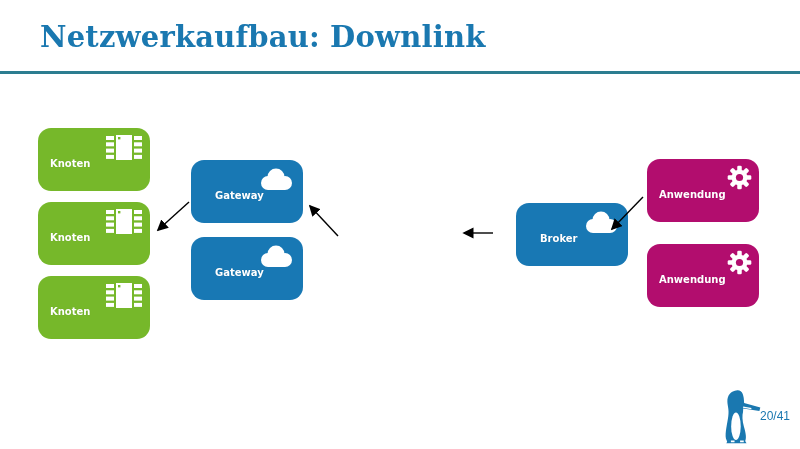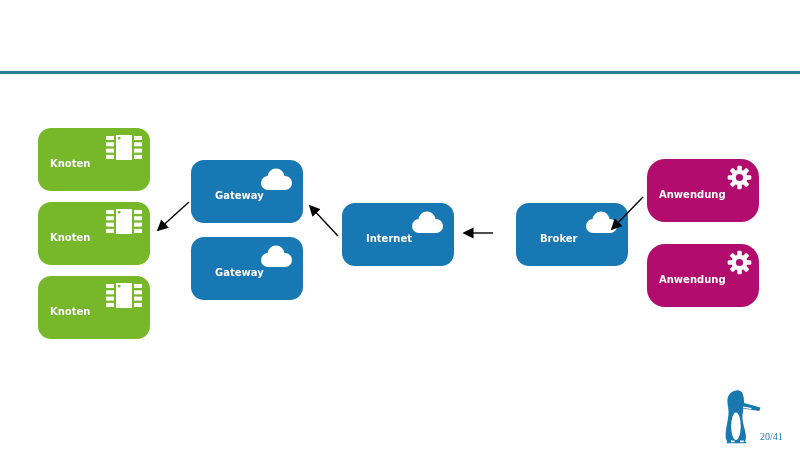--- a/index.html
+++ b/index.html
@@ -37,50 +37,51 @@
   .box .box-label {
     color: #ffffff;
     font-weight: bold;
     font-size: 10px;
     line-height: 1;
     text-shadow: 0 0 1px rgba(0,0,0,0.15);
     white-space: nowrap;
   }
   .box.green   { background: #76b82a; }
   .box.blue    { background: #1878b4; padding-left: 24px; }
-  .box.magenta { background: #b20d6e; border-radius: 18px; }
+  .box.magenta { background: #b20d6e; }
   .box .icon {
     position: absolute;
     top: 7px; right: 8px;
     display: block;
     line-height: 0;
   }
   
   #arrows {
     position: absolute; left: 0; top: 0;
     width: 800px; height: 449px;
     pointer-events: none;
   }
   
   .penguin-logo {
     position: absolute; left: 718px; top: 388px;
     width: 46px; height: 58px;
   }
   .page-indicator {
-    position: absolute; left: 760px; top: 431px;
-    font-size: 10px;
+    position: absolute; left: 760px; top: 409px;
+    font-size: 12px;
     color: #1a78b0;
-    font-family: Liberation Serif, serif;
+    font-family: Liberation Sans, sans-serif;
   }
 </style>
 </head>
 <body>
 
 <div id="slide">
 
+  <div class="slide-title">Netzwerkaufbau: Downlink</div>
   <div class="title-rule"></div>
 
   <div class="box green" style="left:38px; top:128px;">
     <span class="box-label">Knoten</span>
     <span class="icon">
       <svg width="36" height="27" viewBox="0 0 36 27">
         <g fill="#ffffff">
           <rect x="0" y="1" width="8" height="4"></rect>
           <rect x="0" y="7.3" width="8" height="4"></rect>
           <rect x="0" y="13.6" width="8" height="4"></rect>
@@ -157,33 +158,20 @@
         <g fill="#ffffff">
           <circle cx="11" cy="16" r="7"></circle>
           <circle cx="19" cy="10" r="8.5"></circle>
           <circle cx="28" cy="16" r="7"></circle>
           <rect x="11" y="14" width="17" height="9"></rect>
         </g>
       </svg>
     </span>
   </div>
 
-  <div class="box blue" style="left:342px; top:203px;">
-    <span class="box-label">Internet</span>
-    <span class="icon">
-      <svg width="38" height="26" viewBox="0 0 38 26">
-        <g fill="#ffffff">
-          <circle cx="11" cy="16" r="7"></circle>
-          <circle cx="19" cy="10" r="8.5"></circle>
-          <circle cx="28" cy="16" r="7"></circle>
-          <rect x="11" y="14" width="17" height="9"></rect>
-        </g>
-      </svg>
-    </span>
-  </div>
 
   <div class="box blue" style="left:516px; top:203px;">
     <span class="box-label">Broker</span>
     <span class="icon">
       <svg width="38" height="26" viewBox="0 0 38 26">
         <g fill="#ffffff">
           <circle cx="11" cy="16" r="7"></circle>
           <circle cx="19" cy="10" r="8.5"></circle>
           <circle cx="28" cy="16" r="7"></circle>
           <rect x="11" y="14" width="17" height="9"></rect>

